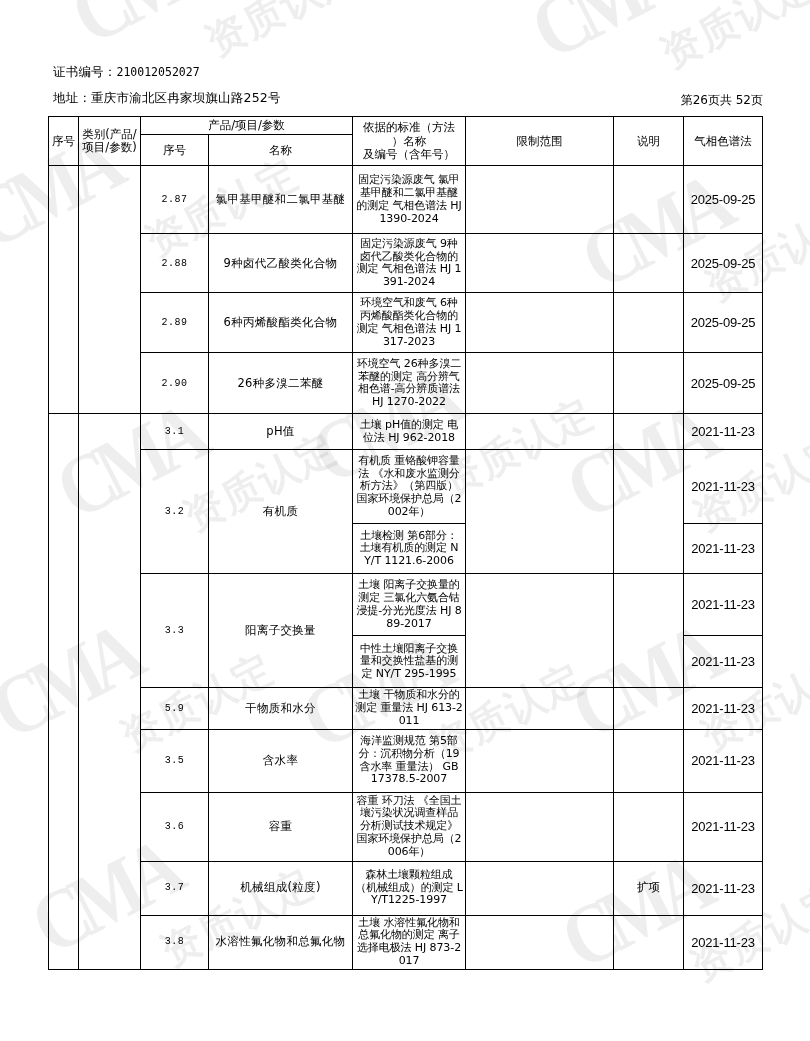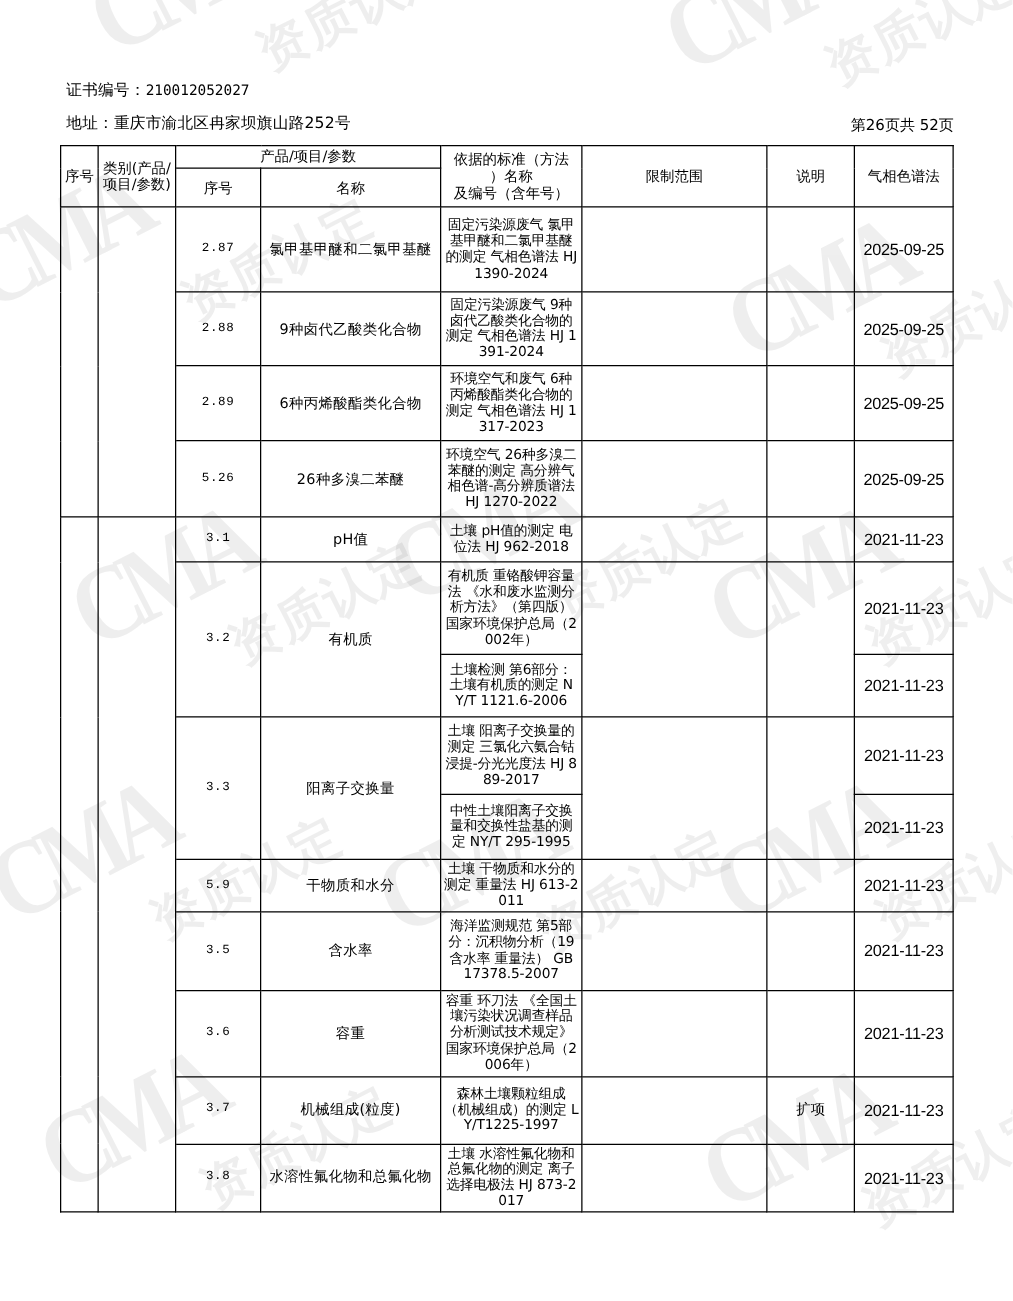--- a/index.html
+++ b/index.html
@@ -256,21 +256,21 @@
         </tr>
         <tr style="height: 60px;">
           <td class="v-pseq">2.89</td>
           <td class="v-pname">6种丙烯酸酯类化合物</td>
           <td class="v-std">环境空气和废气 6种丙烯酸酯类化合物的测定 气相色谱法 HJ 1317-2023</td>
           <td class="v-limit"></td>
           <td class="v-note"></td>
           <td class="v-date">2025-09-25</td>
         </tr>
         <tr style="height: 61px;">
-          <td class="v-pseq">5.26</td>
+          <td class="v-pseq">2.90</td>
           <td class="v-pname">26种多溴二苯醚</td>
           <td class="v-std">环境空气 26种多溴二苯醚的测定 高分辨气相色谱-高分辨质谱法  HJ 1270-2022</td>
           <td class="v-limit"></td>
           <td class="v-note"></td>
           <td class="v-date">2025-09-25</td>
         </tr>
         <tr style="height: 36px;">
           <td class="blankcell" rowspan="10"></td>
           <td class="blankcell" rowspan="10"></td>
           <td class="v-pseq">3.1</td>

